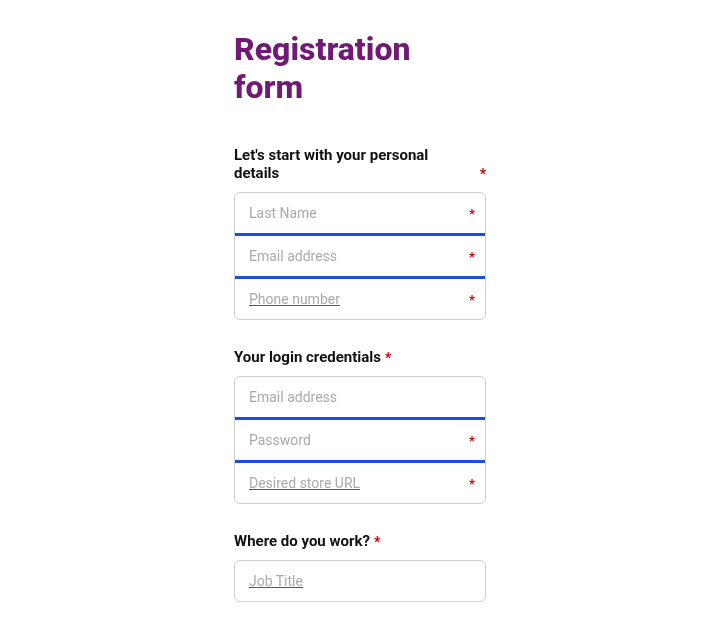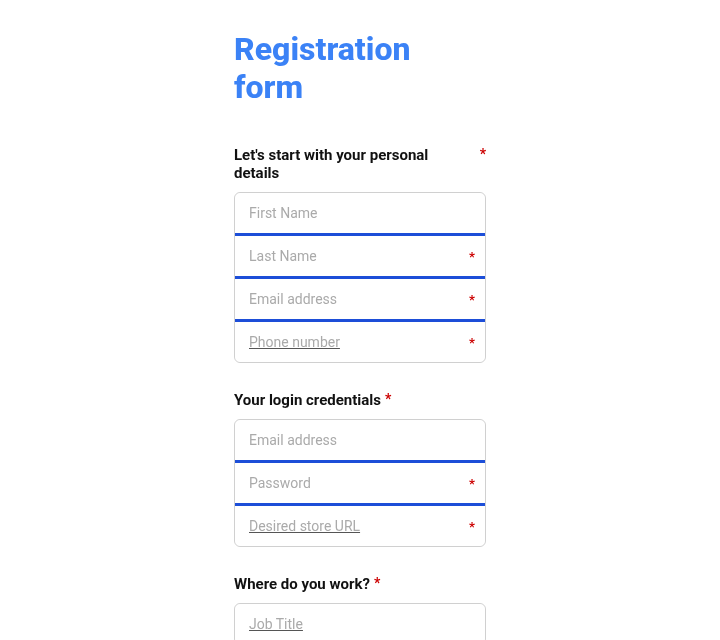--- a/index.html
+++ b/index.html
@@ -17,36 +17,36 @@
     }
 
     .page-container {
       max-width: 720px;
       padding: 20px 234px 40px 234px;
     }
 
     .page-title {
       font-size: 32px;
       font-weight: 800;
-      color: #3b82f6;
+      color: #701a75;
       margin-bottom: 40px;
       margin-top: 10px;
     }
 
     .section {
       margin-bottom: 28px;
     }
 
     .section-label {
       font-size: 15px;
       font-weight: 700;
       color: #111111;
       margin-bottom: 10px;
       display: flex;
-      align-items: flex-start;
+      align-items: flex-end;
       gap: 4px;
     }
 
     .section-label .required-star {
       color: #cc0000;
       font-size: 14px;
     }
 
     .field-wrapper {
       position: relative;
@@ -139,21 +139,20 @@
 </head>
 <body>
 
 <div class="page-container">
   <h1 class="page-title">Registration form</h1>
 
   <div id="sections-container">
       <div class="section">
         <div class="section-label">Let's start with your personal details <span class="required-star">*</span></div>
         <div class="fields-group">
-          <div class="field-wrapper no-asterisk"><input type="text" placeholder="First Name" style=""></div>
           <div class="field-wrapper"><input type="text" placeholder="Last Name" style=""><span class="required-indicator">*</span></div>
           <div class="field-wrapper"><input type="email" placeholder="Email address" style=""><span class="required-indicator">*</span></div>
           <div class="field-wrapper"><input type="tel" placeholder="Phone number" style=""><span class="required-indicator">*</span></div>
         </div>
       </div>
       <div class="section">
         <div class="section-label">Your login credentials <span class="required-star">*</span></div>
         <div class="fields-group">
           <div class="field-wrapper no-asterisk"><input type="email" placeholder="Email address" style=""></div>
           <div class="field-wrapper"><input type="password" placeholder="Password" style=""><span class="required-indicator">*</span></div>

